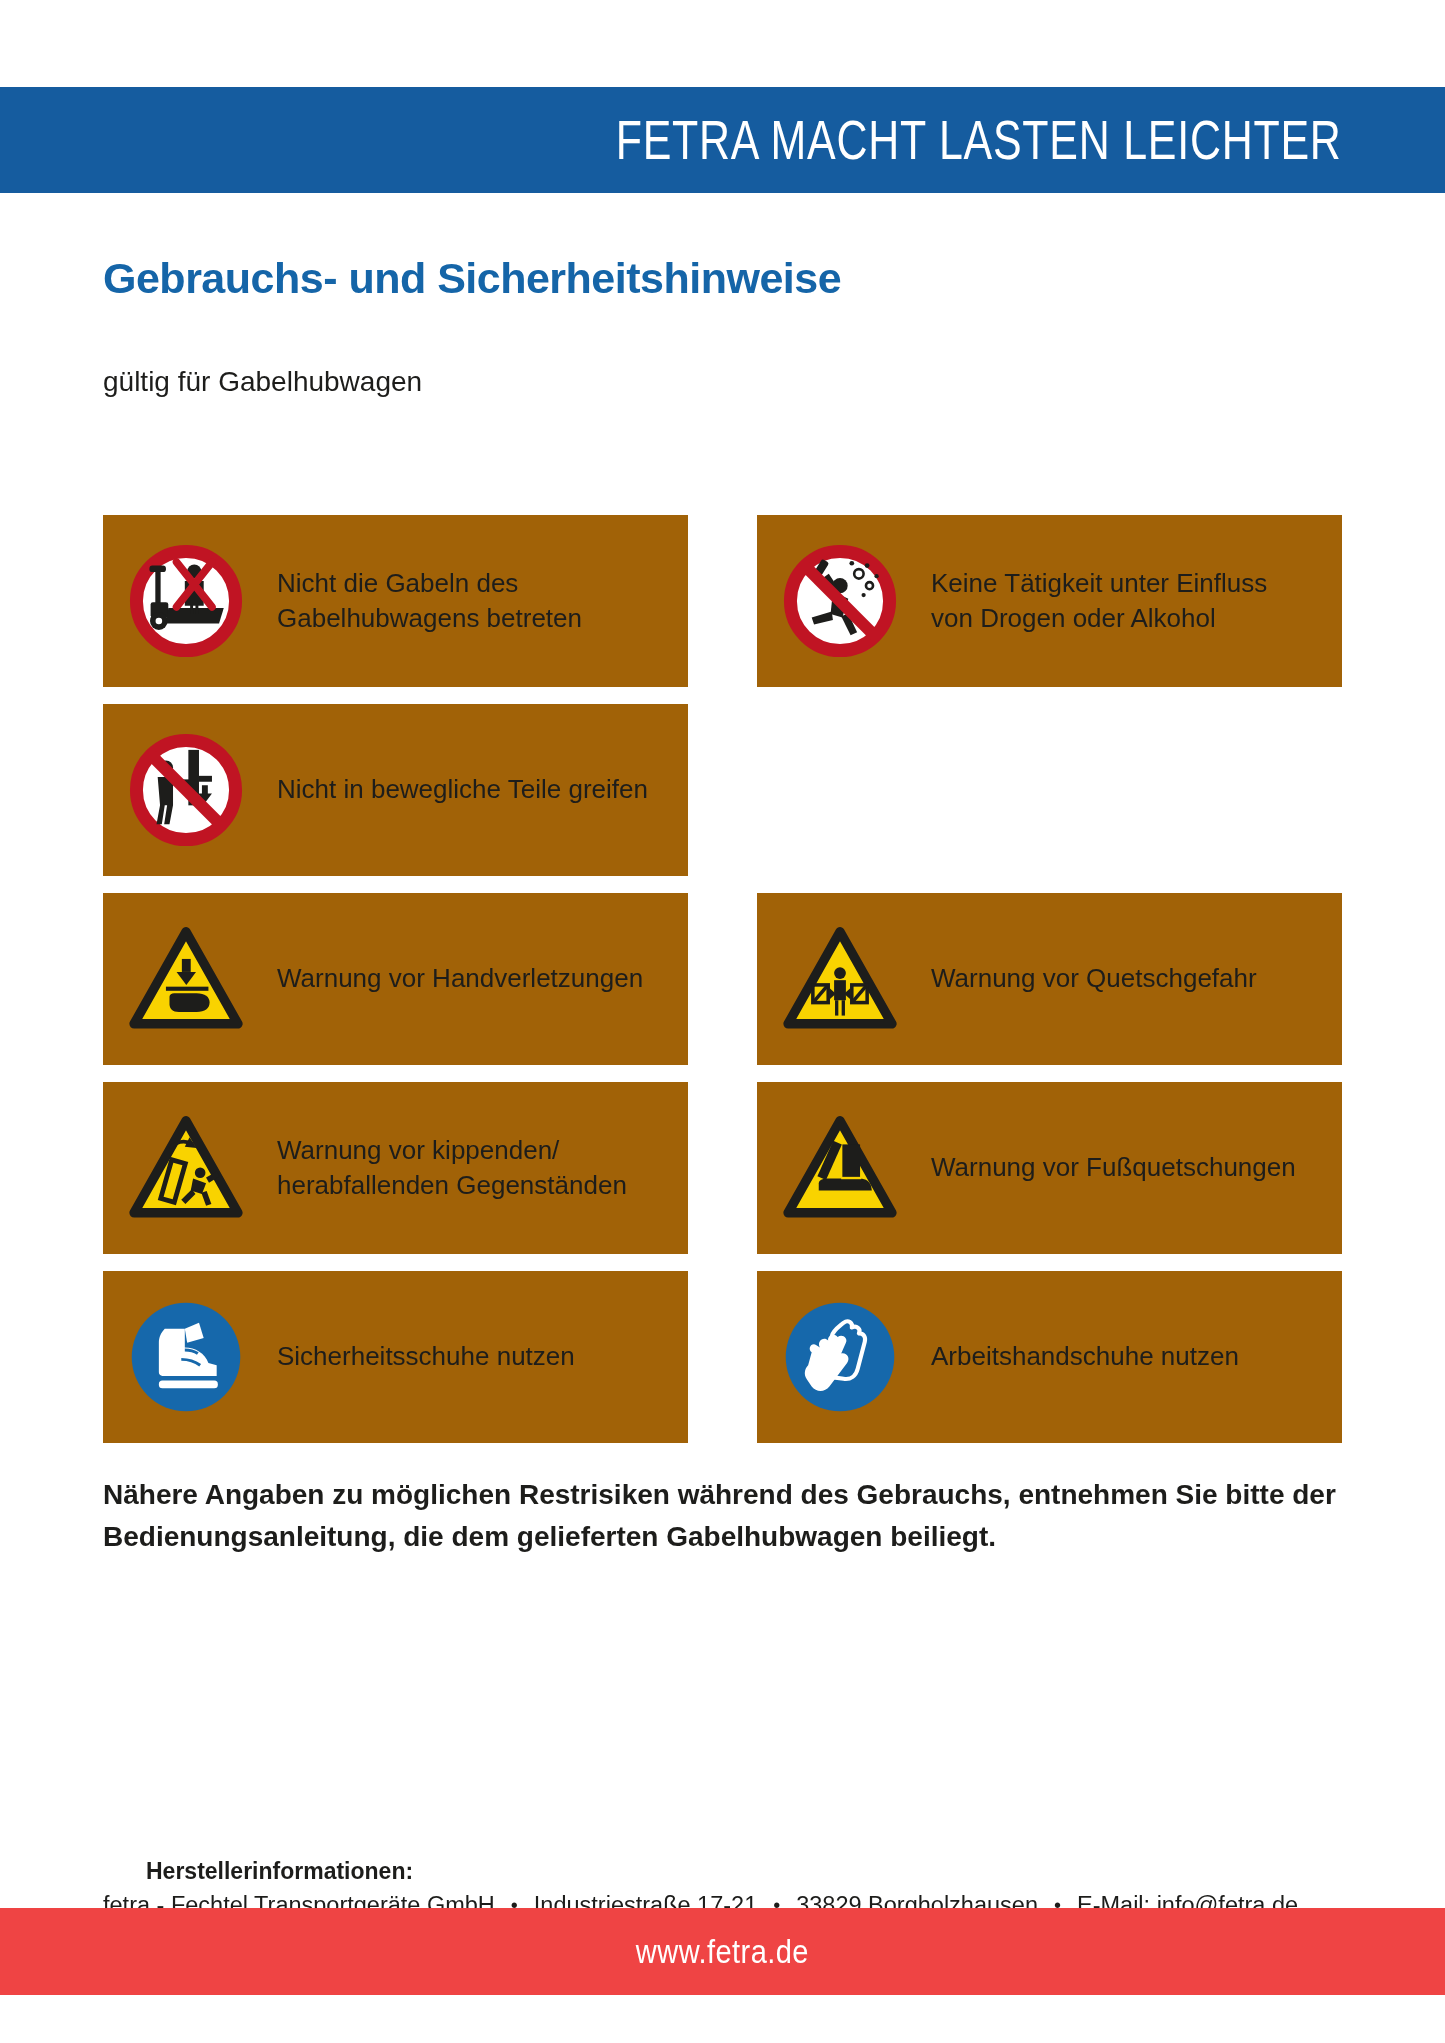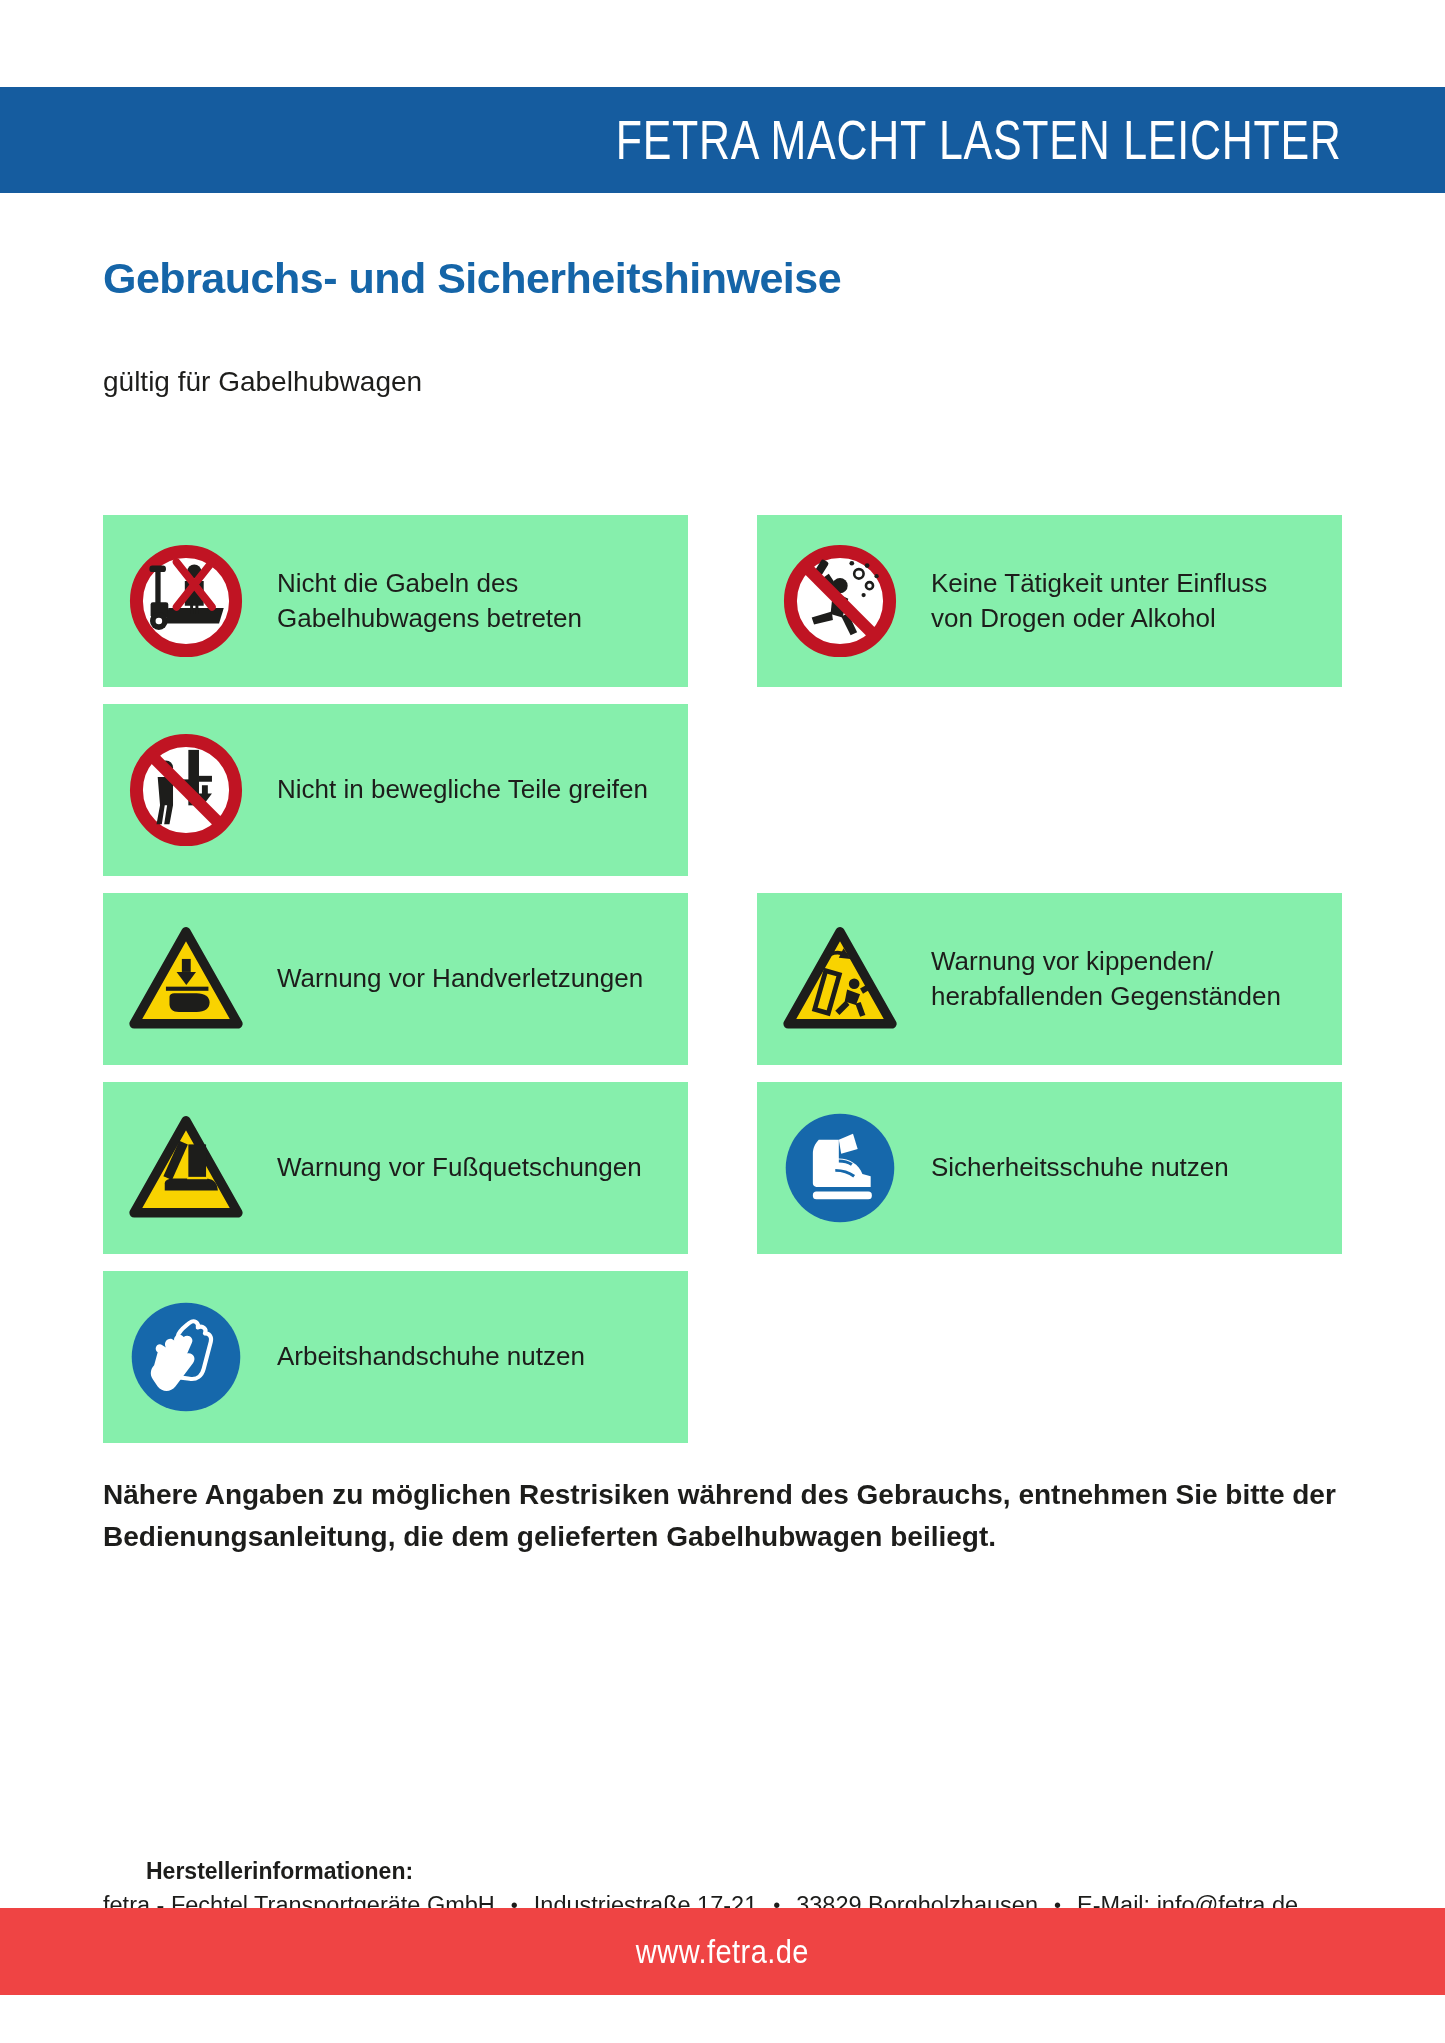--- a/index.html
+++ b/index.html
@@ -26,21 +26,21 @@
   .logo-reg{color:#1560a8;font-size:24px;font-weight:bold;vertical-align:38px;margin-left:6px;}
   .logo-line{height:4px;background:#1560a8;margin-top:2px;}
   .logo-dots{margin-top:7px;text-align:right;height:21px;line-height:0;}
   .logo-dot{display:inline-block;width:20px;height:20px;border-radius:50%;background:#1560a8;margin-left:7px;}
   .logo-tagline{margin-top:10px;font-size:37px;font-weight:bold;letter-spacing:-1px;color:#1d1d1b;}
   
   .grid{
     position:absolute;left:103px;top:515px;display:grid;
     grid-template-columns:585px 585px;column-gap:69px;grid-auto-rows:172px;row-gap:17px;
   }
-  .cell{background:#86efac;display:flex;align-items:center;padding-left:24px;box-sizing:border-box;gap:32px;}
+  .cell{background:#a16207;display:flex;align-items:center;padding-left:24px;box-sizing:border-box;gap:32px;}
   .cell-empty{background:transparent;}
   .pict{width:118px;height:118px;flex:0 0 auto;}
   .cell-label{font-size:26px;line-height:1.35;white-space:pre-line;color:#1d1d1b;}
   
   .note{
     position:absolute;left:103px;top:1474px;width:1260px;margin:0;
     font-size:28px;font-weight:bold;line-height:1.5;white-space:pre-line;color:#1d1d1b;
   }
   
   .mfr{position:absolute;left:103px;top:1858px;width:1300px;}
@@ -139,20 +139,40 @@
         <g fill="#1d1d1b">
           <rect x="46.5" y="33" width="7.5" height="11"></rect>
           <path d="M42 44 h16.5 l-8.25 11 Z"></path>
           <rect x="33" y="56.5" width="36" height="3.5"></rect>
           <path d="M36 65 c0 -1.8 1.8 -3 4 -3 h19 c7 0 11 3 11 8 0 5 -4 8 -11 8 h-15 c-5.5 0 -8 -2.8 -8 -7 Z"></path>
         </g>
       </svg>
       <div class="cell-label">Warnung vor Handverletzungen</div>
     </div>
 
+    <div class="cell">
+      <svg class="pict" viewBox="0 0 100 100">
+        <path d="M50 10 L94 88 L6 88 Z" fill="#f9d300" stroke="#1d1d1b" stroke-width="8" stroke-linejoin="round"></path>
+        <g fill="none" stroke="#1d1d1b" stroke-width="3">
+          <rect x="27" y="55" width="13" height="15"></rect>
+          <rect x="60" y="55" width="13" height="15"></rect>
+          <line x1="28" y1="69" x2="39" y2="56"></line>
+          <line x1="61" y1="69" x2="72" y2="56"></line>
+        </g>
+        <g fill="#1d1d1b">
+          <path d="M41.5 58 l5 4.5 -5 4.5 Z"></path>
+          <path d="M58.5 58 l-5 4.5 5 4.5 Z"></path>
+          <circle cx="50" cy="45" r="5"></circle>
+          <rect x="45" y="51" width="10" height="17"></rect>
+          <rect x="45.8" y="68" width="2.8" height="13"></rect>
+          <rect x="51.4" y="68" width="2.8" height="13"></rect>
+        </g>
+      </svg>
+      <div class="cell-label">Warnung vor Quetschgefahr</div>
+    </div>
 
     <div class="cell">
       <svg class="pict" viewBox="0 0 100 100">
         <path d="M50 10 L94 88 L6 88 Z" fill="#f9d300" stroke="#1d1d1b" stroke-width="8" stroke-linejoin="round"></path>
         <rect x="33" y="44" width="12" height="34" fill="none" stroke="#1d1d1b" stroke-width="4" transform="rotate(16 39 61)"></rect>
         <path d="M36 33 q10 -9 20 -3" fill="none" stroke="#1d1d1b" stroke-width="3"></path>
         <path d="M53 24 l6 9 -10 -1 Z" fill="#1d1d1b"></path>
         <g fill="#1d1d1b">
           <circle cx="62" cy="54" r="4.5"></circle>
           <path d="M56 59 l11 4 -3.5 9 -9.5 -3 Z"></path>

